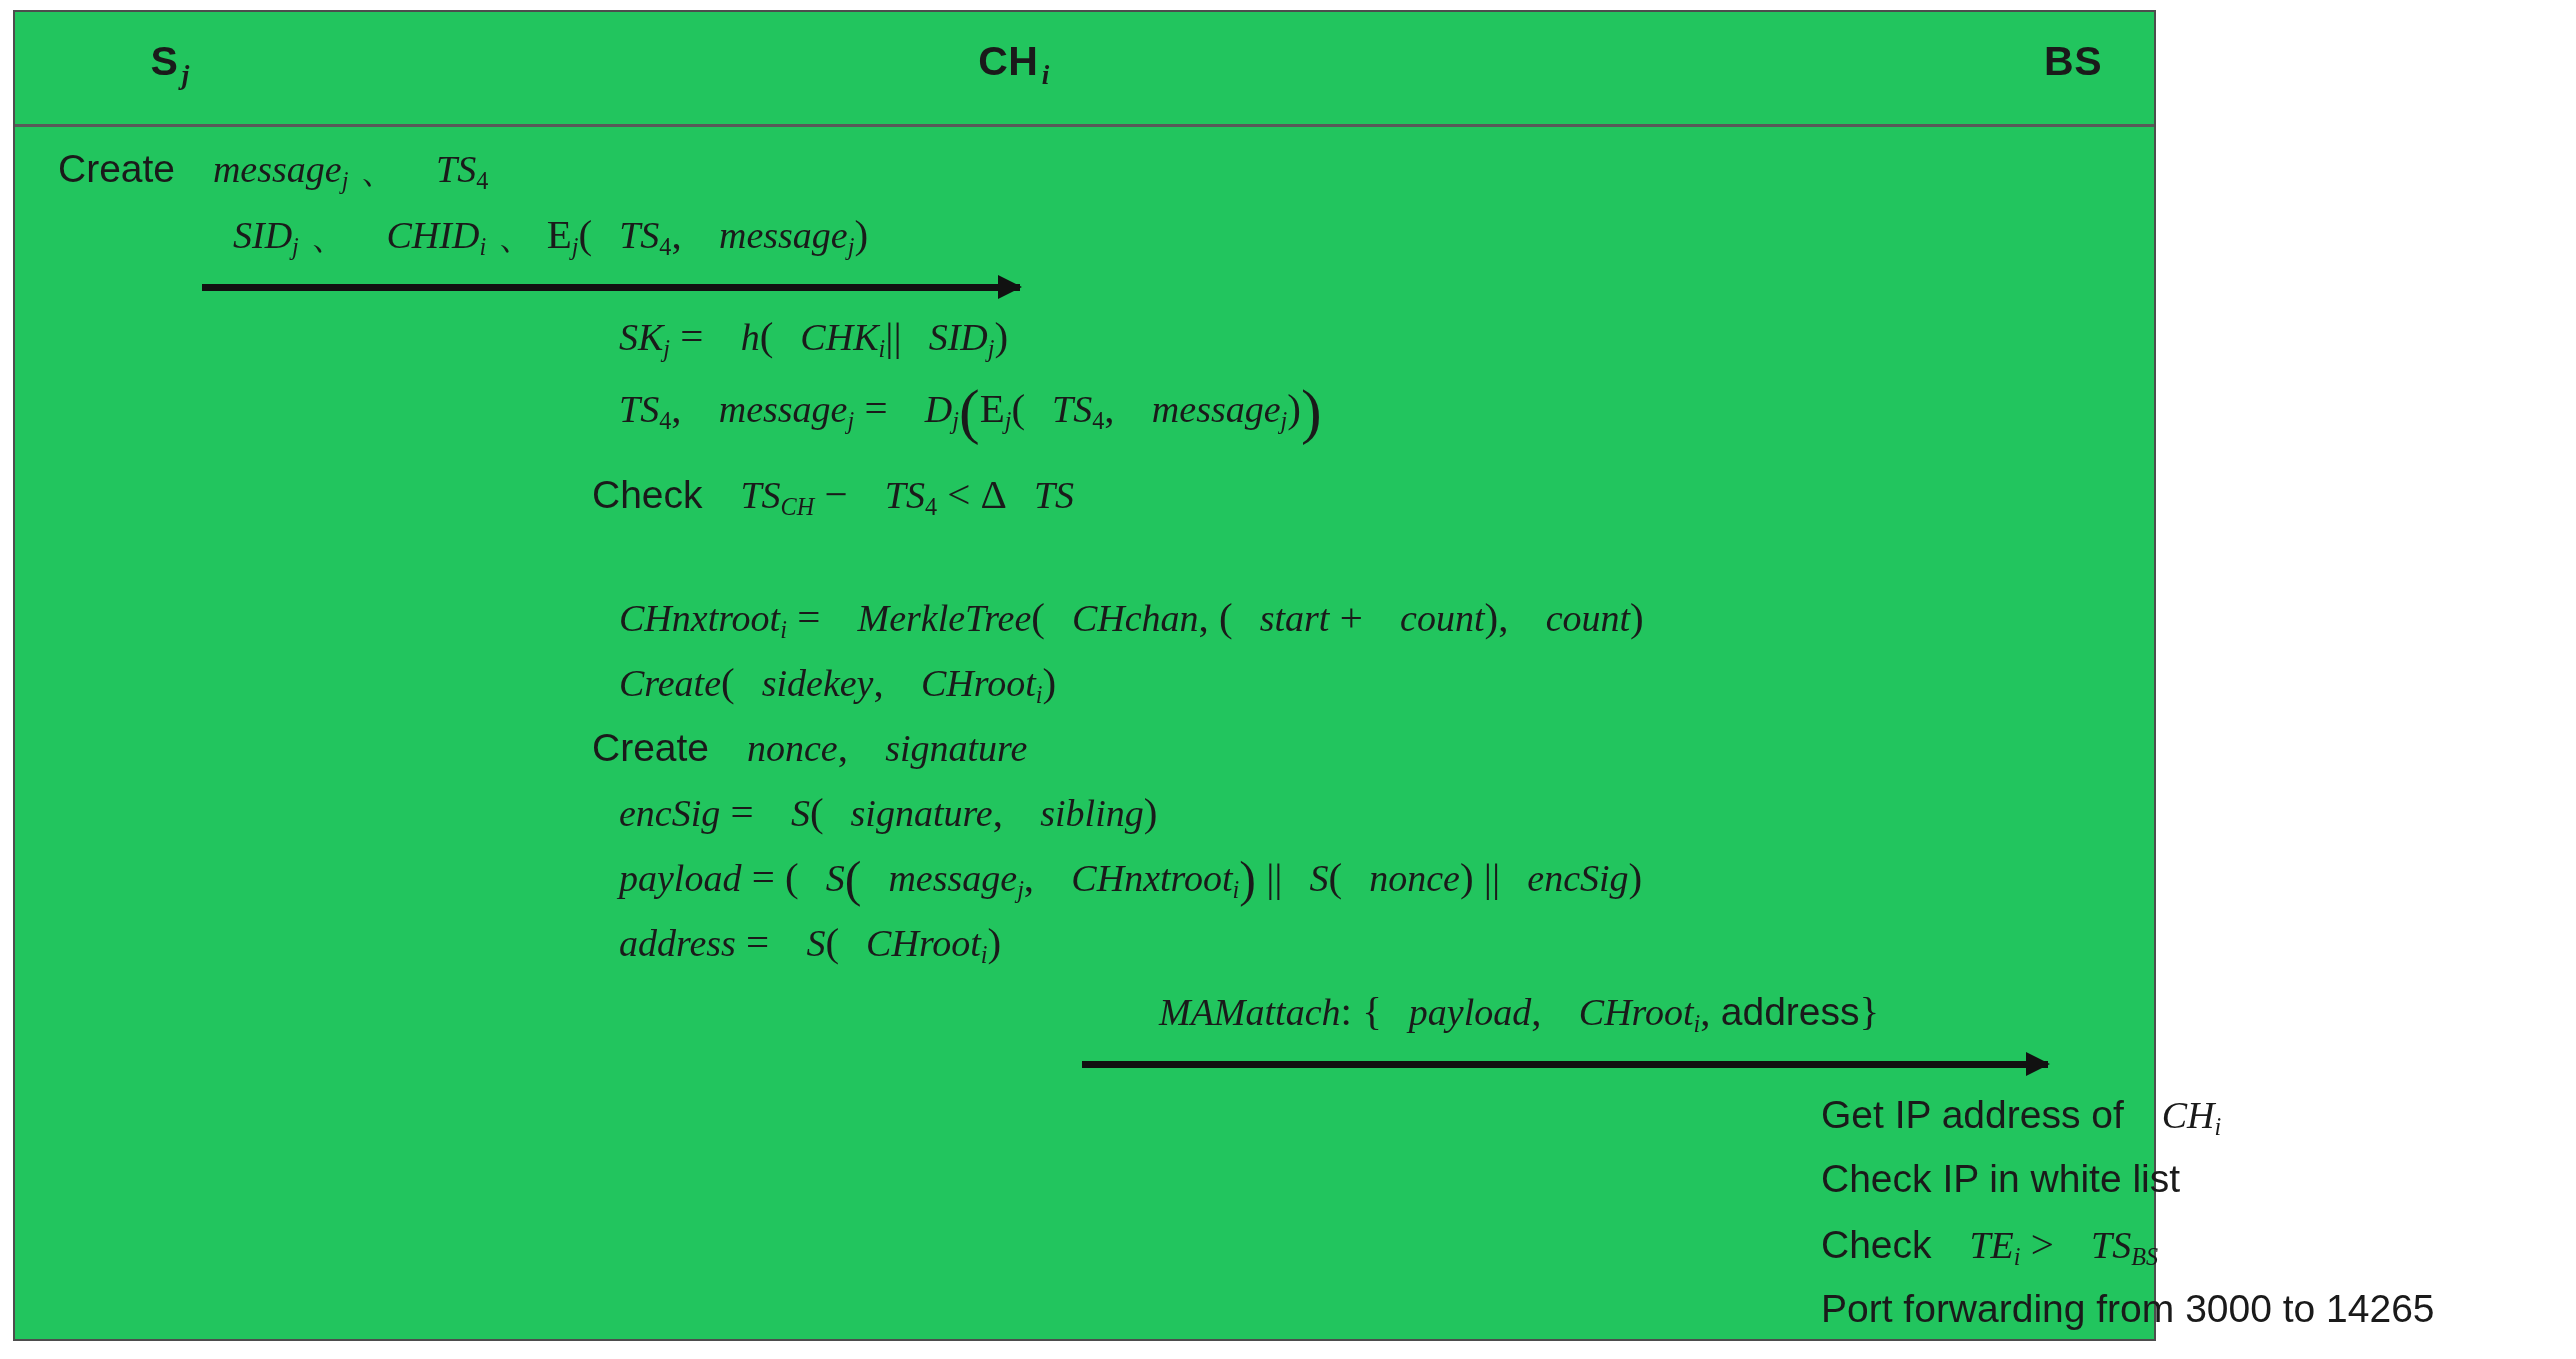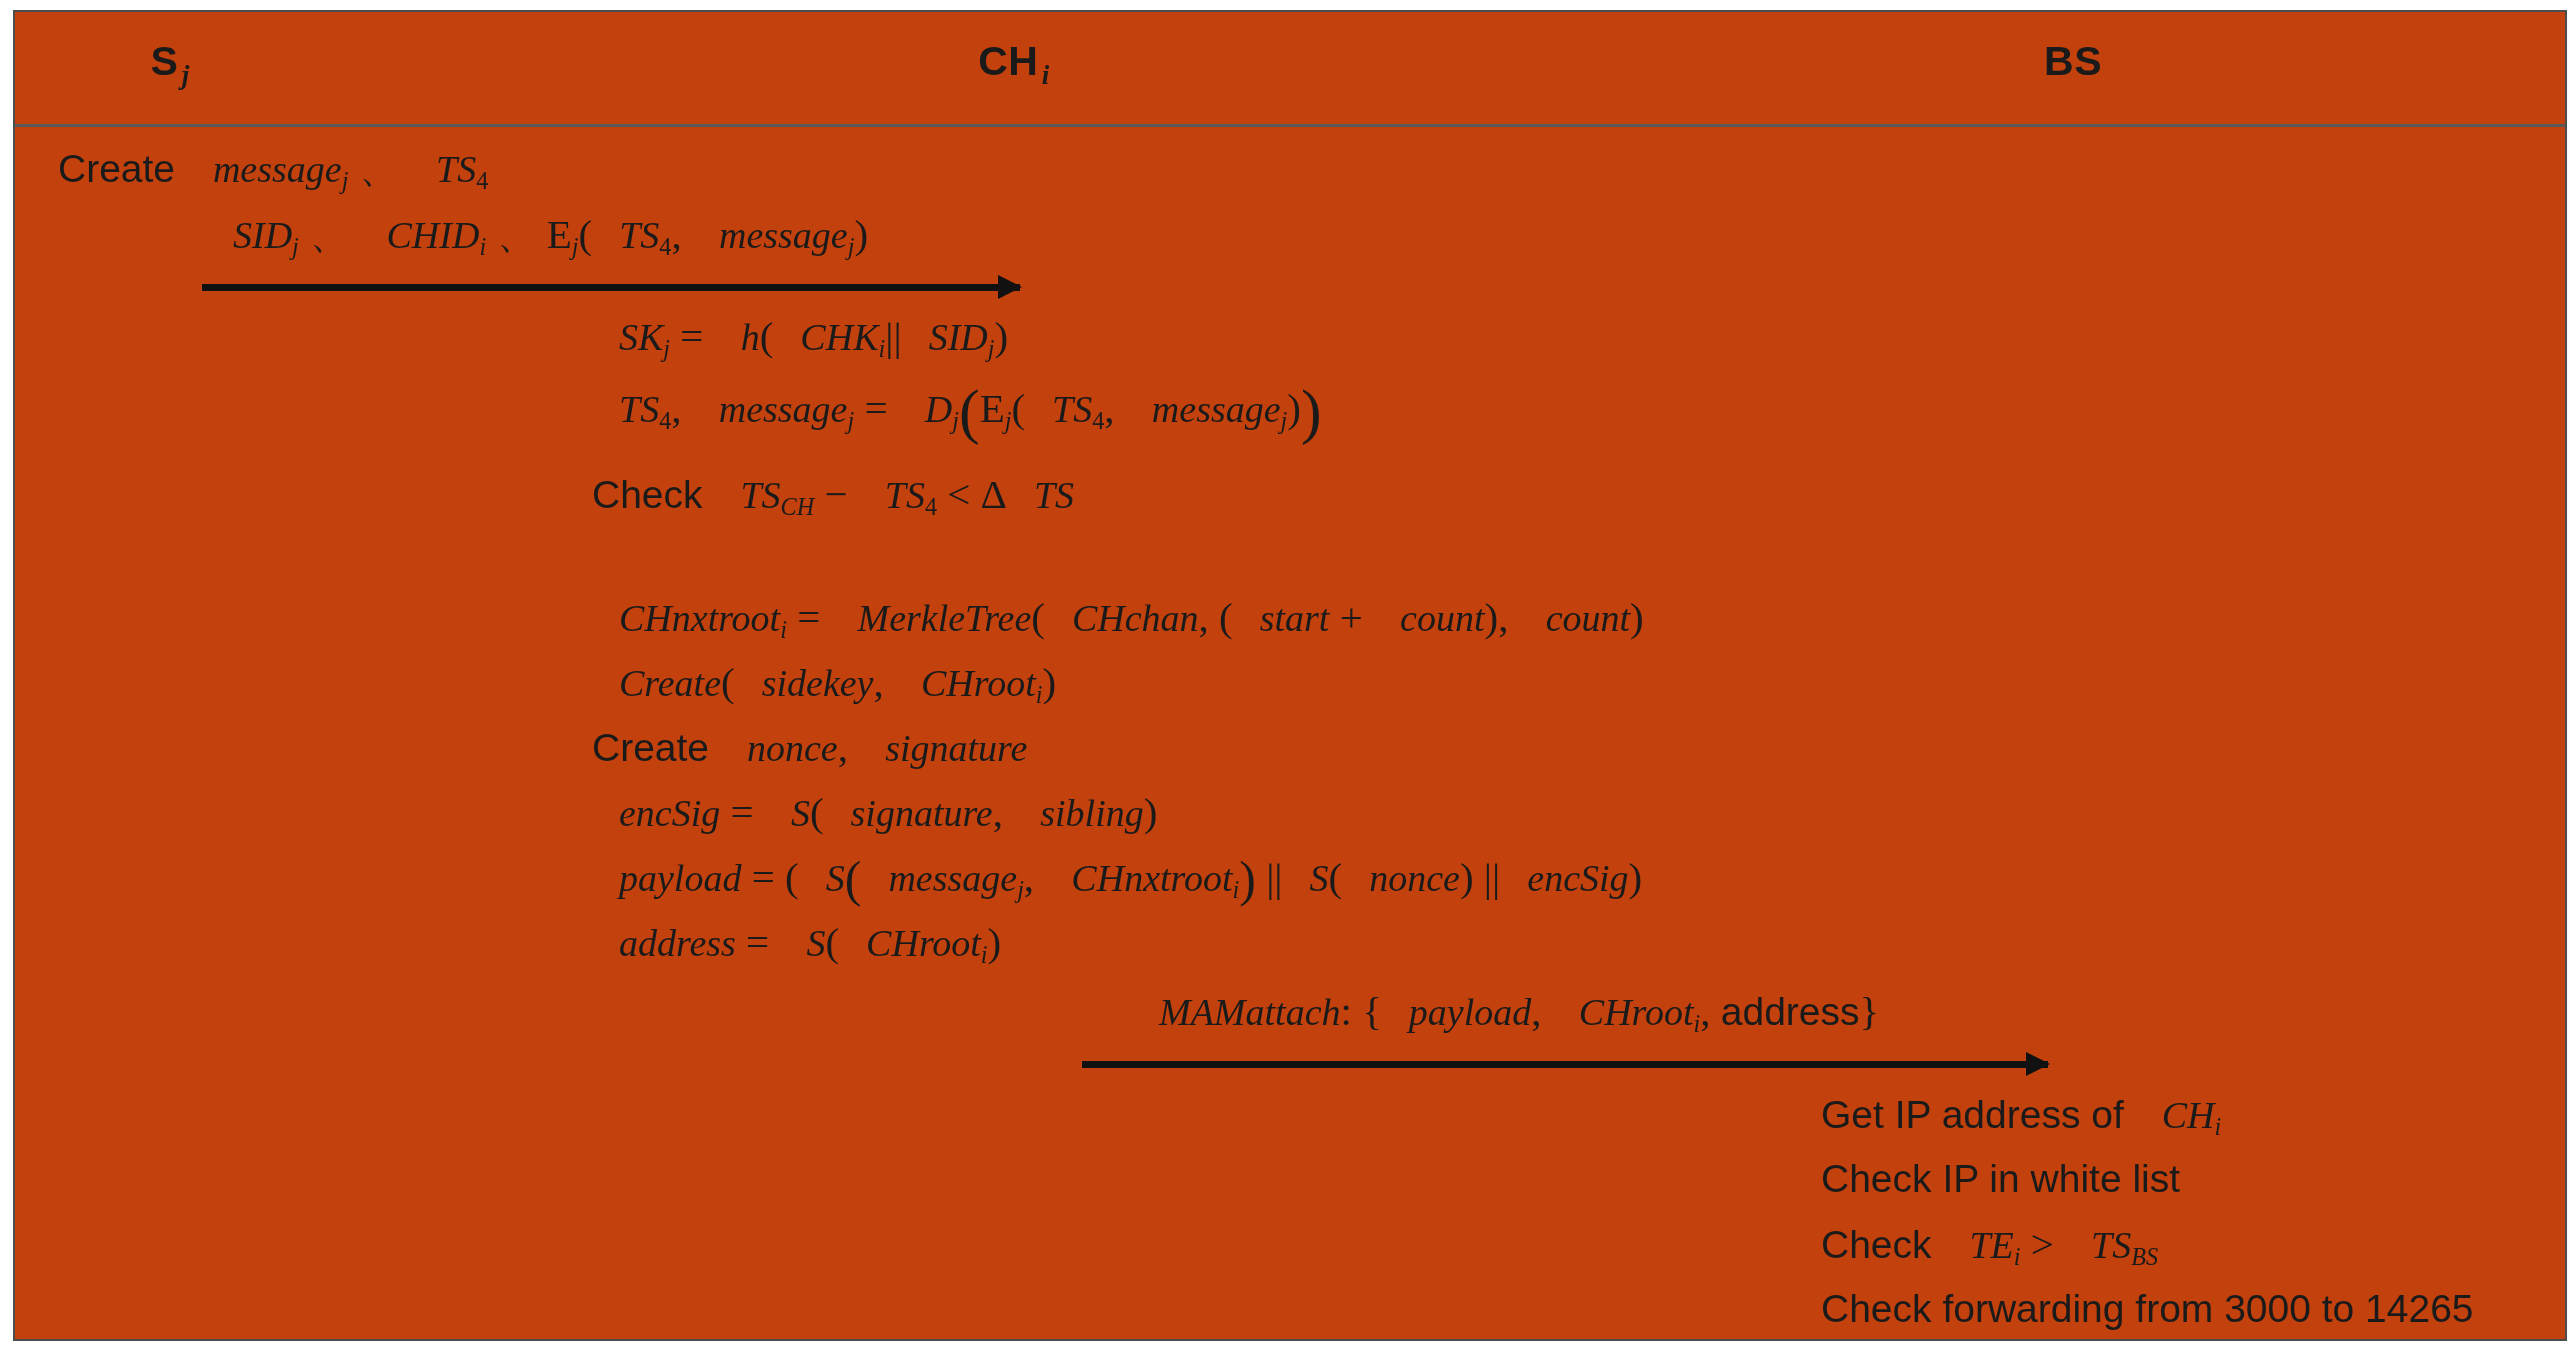--- a/index.html
+++ b/index.html
@@ -12,25 +12,25 @@
     height: 1360px;
     font-family: "Liberation Sans", sans-serif;
     color: #1a1a1a;
     overflow: hidden;
   }
 
   .diagram-frame {
     position: absolute;
     left: 13px;
     top: 10px;
-    width: 2554px;
+    width: 2143px;
     height: 1331px;
     border: 2.2px solid #4d4d4d;
     box-sizing: border-box;
-    background: #c2410c;
+    background: #22c55e;
   }
 
   
   .header-band {
     position: relative;
     height: 115px;
     border-bottom: 3.6px solid #595959;
     box-sizing: border-box;
   }
   .role {
@@ -170,19 +170,19 @@
     <div class="ln" style="left:1117px; top:864px;"><span class="it">MAMattach</span><span class="itn">: </span><span class="itn">{</span><span class="it">payload</span><span class="itn">, </span><span class="it">CHroot</span><span class="sub">i</span><span class="itn">, </span><span class="rm">address</span><span class="itn">}</span></div>
 
     <div class="arrow" style="left:1067px; top:934px; width:966px;"></div>
 
     <div class="ln" style="left:1806px; top:1032px;"><span class="rm">Check IP in white list</span></div>
 
     <div class="ln" style="left:1806px; top:968px;"><span class="rm">Get IP address of </span><span class="it">CH</span><span class="sub">i</span></div>
 
     <div class="ln" style="left:1806px; top:1097px;"><span class="rm">Check </span><span class="it">TE</span><span class="sub">i</span><span class="op"> &gt; </span><span class="it">TS</span><span class="sub">BS</span></div>
 
-    <div class="ln" style="left:1806px; top:1162px;"><span class="rm">Check forwarding from </span><span class="rm">3000</span><span class="rm"> to </span><span class="rm">14265</span></div>
+    <div class="ln" style="left:1806px; top:1162px;"><span class="rm">Port forwarding from </span><span class="rm">3000</span><span class="rm"> to </span><span class="rm">14265</span></div>
 
     <div class="ln" style="left:1806px; top:1227px;"><span class="rm">or </span><span class="it">CH</span><span class="rm"> log in again</span></div>
 
   </div>
 </div>
 
 
 </body></html>

